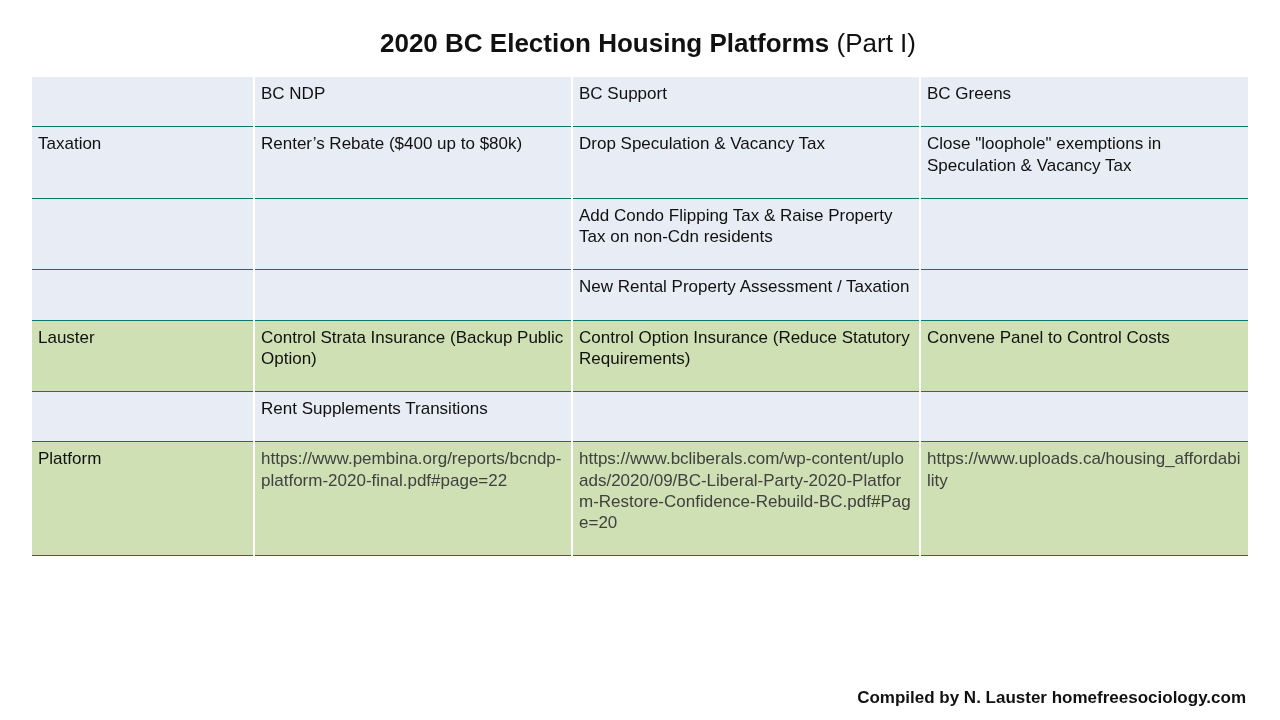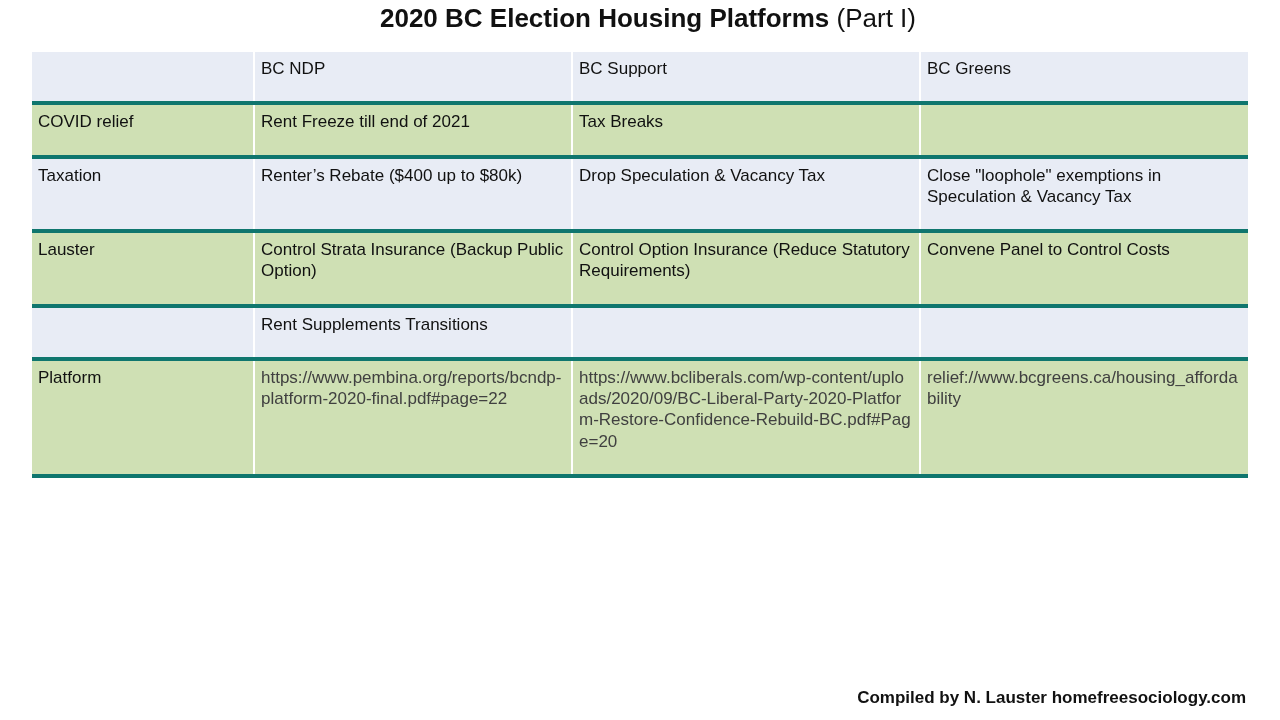--- a/index.html
+++ b/index.html
@@ -16,21 +16,21 @@
   }
   .slide {
     position: relative;
     width: 1280px;
     height: 720px;
     box-sizing: border-box;
   }
   .title {
     text-align: center;
     font-size: 26px;
-    padding-top: 3px;
+    padding-top: 28px;
     line-height: 1.2;
     color: #111111;
     margin-left: 16px;
   }
   .title .bold {
     font-weight: bold;
   }
   .title .light {
     font-weight: normal;
   }
@@ -39,21 +39,21 @@
     table-layout: fixed;
     margin: 18px 0 0 32px;
     width: 1216px;
   }
   table.platforms td {
     vertical-align: top;
     padding: 6px 6px 22px 6px;
     font-size: 17px;
     line-height: 1.25;
     border-right: 2px solid #ffffff;
-    border-bottom: 4px solid #0f766e;
+    border-bottom: 1px solid #0f766e;
     box-sizing: border-box;
   }
   table.platforms td:last-child {
     border-right: none;
     margin-left: 36px;
   }
   .row-head td {
     background: #e8ecf5;
     font-size: 25px;
     height: 48px;
@@ -109,55 +109,61 @@
       <col class="col-d">
     </colgroup>
     <tbody>
       <tr class="row-head">
         <td class="h-cell"></td>
         <td class="h-cell">BC NDP</td>
         <td class="h-cell">BC Support</td>
         <td class="h-cell">BC Greens</td>
       </tr>
 
-      <tr class="row-green">
-        <td class="cell-label">COVID relief</td>
-        <td>Rent Freeze till end of 2021</td>
-        <td>Tax Breaks</td>
-        <td></td>
-      </tr>
 
       <tr class="row-grey">
         <td class="cell-label">Taxation</td>
         <td>Renter’s Rebate ($400 up to $80k)</td>
         <td>Drop Speculation &amp; Vacancy Tax</td>
         <td>Close "loophole" exemptions in Speculation &amp; Vacancy Tax</td>
       </tr>
 
+      <tr class="row-grey">
+        <td class="cell-label"></td>
+        <td></td>
+        <td>Add Condo Flipping Tax &amp; Raise Property Tax on non-Cdn residents</td>
+        <td></td>
+      </tr>
 
+      <tr class="row-grey">
+        <td class="cell-label"></td>
+        <td></td>
+        <td>New Rental Property Assessment / Taxation</td>
+        <td></td>
+      </tr>
 
       <tr class="row-green">
         <td class="cell-label">Lauster</td>
         <td>Control Strata Insurance (Backup Public Option)</td>
         <td>Control Option Insurance (Reduce Statutory Requirements)</td>
         <td>Convene Panel to Control Costs</td>
       </tr>
 
 
       <tr class="row-grey">
         <td class="cell-label"></td>
         <td>Rent Supplements Transitions</td>
         <td></td>
         <td></td>
       </tr>
 
       <tr class="row-green">
         <td class="cell-label">Platform</td>
         <td class="url">https://www.pembina.org/reports/bcndp-platform-2020-final.pdf#page=22</td>
         <td class="url">https://www.bcliberals.com/wp-content/uploads/2020/09/BC-Liberal-Party-2020-Platform-Restore-Confidence-Rebuild-BC.pdf#Page=20</td>
-        <td class="url">relief://www.bcgreens.ca/housing_affordability</td>
+        <td class="url">https://www.uploads.ca/housing_affordability</td>
       </tr>
     </tbody>
   </table>
 
   <div class="footer">Compiled by N. Lauster  homefreesociology.com</div>
 
 </div>
 
 </body></html>

